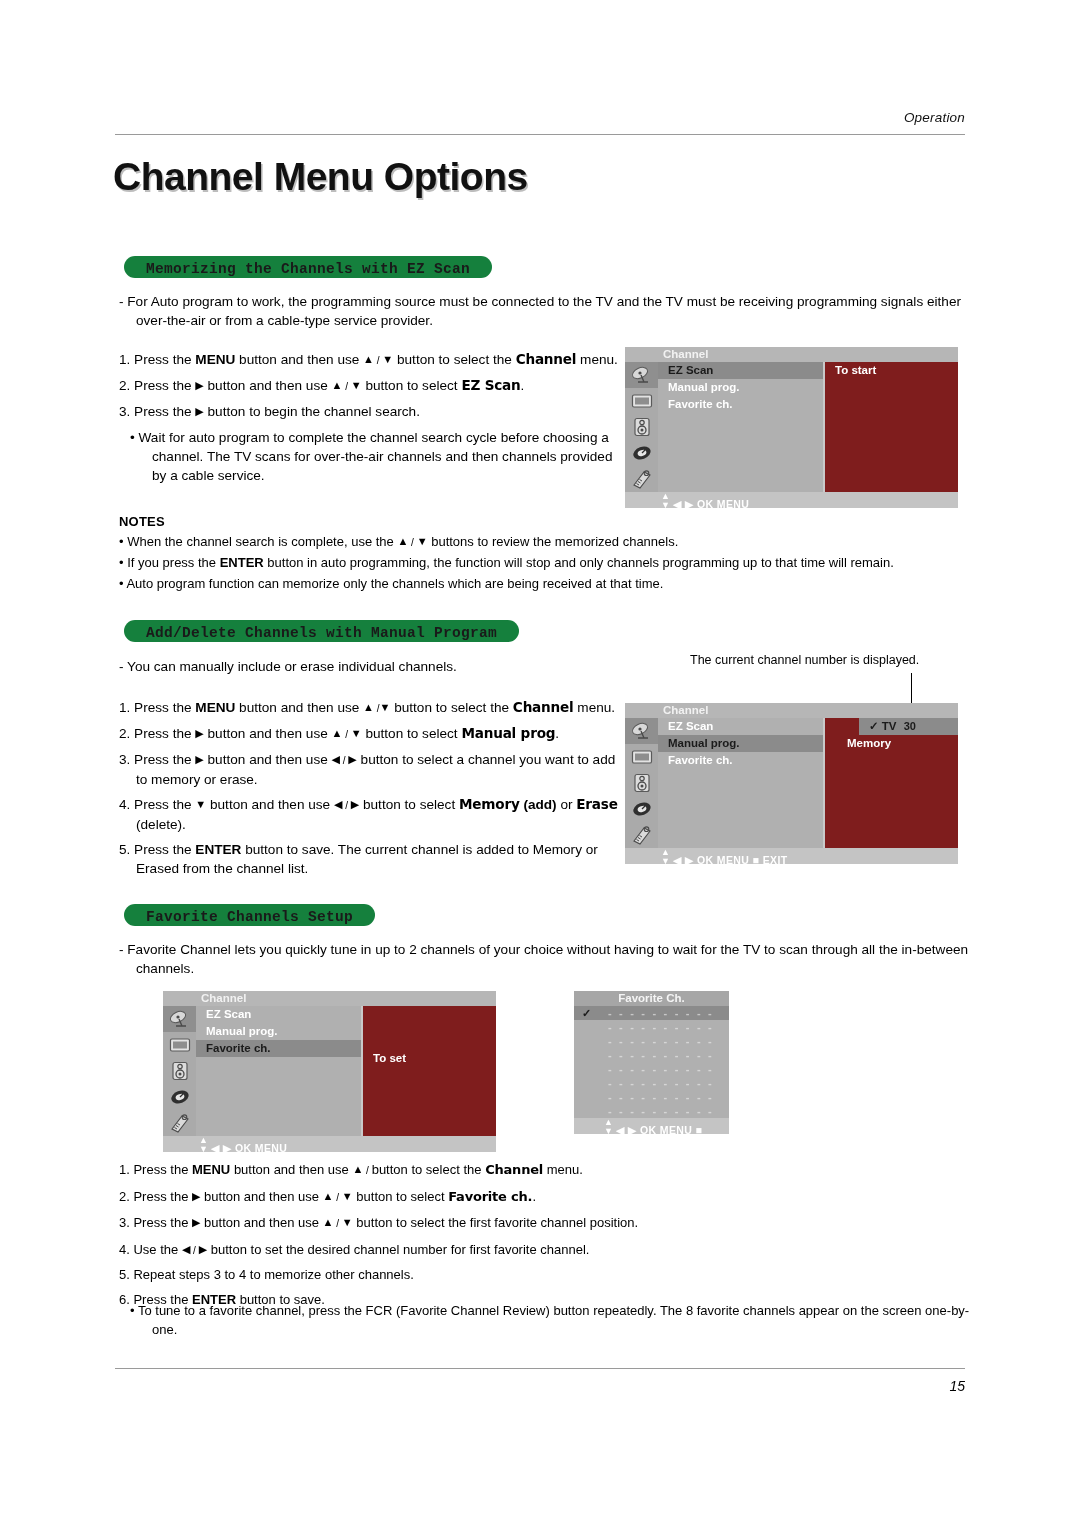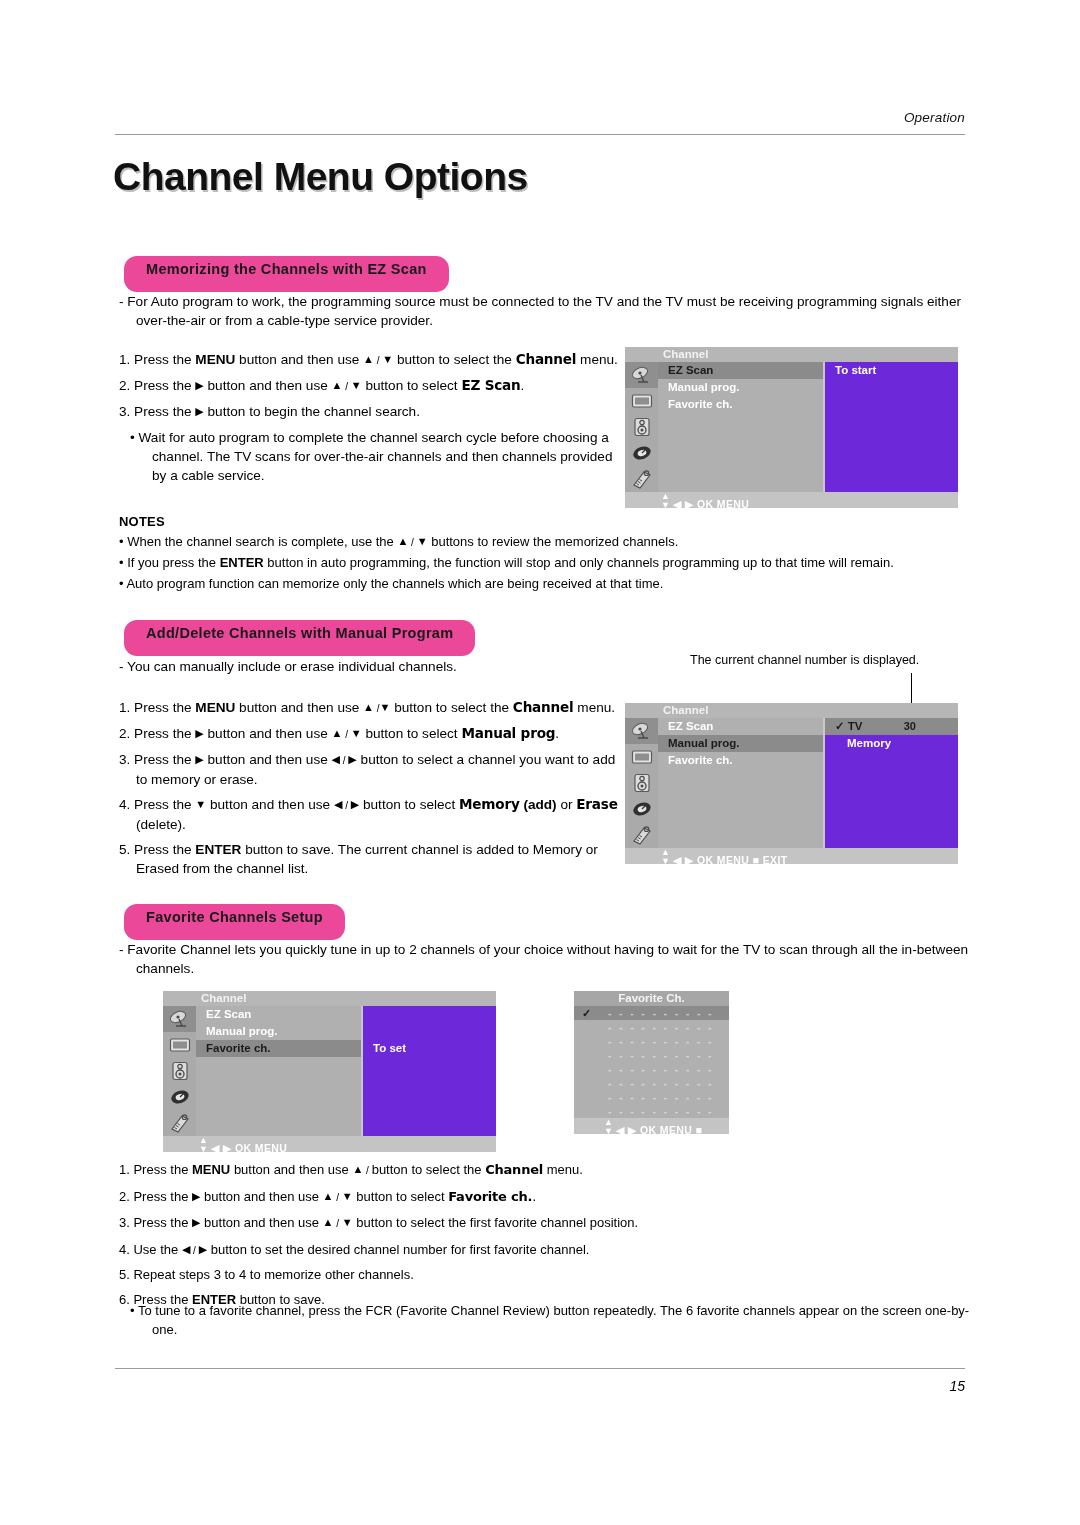--- a/index.html
+++ b/index.html
@@ -46,30 +46,31 @@
     font-size: 39px;
     font-weight: bold;
     letter-spacing: -0.5px;
     color: #111;
     text-shadow: 1.5px 1.5px 0 #bdbdbd;
   }
 
   
   .pill {
     position: absolute;
-    background: #ec4899;
+    background: #15803d;
     border-radius: 13px;
-    height: 36px;
+    height: 22px;
     line-height: 26px;
     padding: 0 22px 0 22px;
     font-size: 14.5px;
     font-weight: bold;
     color: #1a1a1a;
     letter-spacing: .3px;
     white-space: nowrap;
+    font-family: Liberation Mono, monospace;
   }
 
   
   .para {
     position: absolute;
     font-size: 13.6px;
     line-height: 19px;
     color: #000;
   }
   .para.small { font-size: 13px; line-height: 18.5px; }
@@ -135,21 +136,21 @@
     box-sizing: border-box;
   }
   .rail-ico.active { background: #8f8f8f; }
   .osd-left {
     flex: 0 0 auto;
     background: #b0b0b0;
     position: relative;
   }
   .osd-right {
     flex: 1 1 auto;
-    background: #6d28d9;
+    background: #7f1d1d;
     border-left: 2px solid #c9c9c9;
     position: relative;
   }
   .osd-item {
     height: 17px;
     line-height: 17px;
     font-size: 11.5px;
     font-weight: bold;
     color: #ffffff;
     padding-left: 10px;
@@ -404,21 +405,21 @@
             <path d="M8.5 10.5 L11 12" stroke="#4a4a4a" stroke-width="1"></path>
           </svg>
         </div>
       </div>
       <div class="osd-left" style="width:165px; height:130px;">
         <div class="osd-item">EZ Scan</div>
         <div class="osd-item sel">Manual prog.</div>
         <div class="osd-item">Favorite ch.</div>
       </div>
       <div class="osd-right" style="height:130px;">
-        <div class="osd-item sel" style="position:relative;">
+        <div class="osd-item sel" style="position:relative;margin-left:34px;">
           <span>✓</span>
           <span>TV</span>
           <span class="osd-val" style="right:42px;">30</span>
         </div>
         <div class="osd-item" style="padding-left:22px;">Memory</div>
       </div>
     </div>
     <div class="osd-footer"><span class="updown">▲<br>▼</span><span>◀ ▶  OK   MENU   ■  EXIT</span></div>
   </div>
 
@@ -469,21 +470,21 @@
             <path d="M8.5 10.5 L11 12" stroke="#4a4a4a" stroke-width="1"></path>
           </svg>
         </div>
       </div>
       <div class="osd-left" style="width:165px; height:130px;">
         <div class="osd-item">EZ Scan</div>
         <div class="osd-item">Manual prog.</div>
         <div class="osd-item sel">Favorite ch.</div>
       </div>
       <div class="osd-right" style="height:130px;">
-        <div class="osd-item" style="margin-top:34px;">To set</div>
+        <div class="osd-item" style="margin-top:44px;">To set</div>
       </div>
     </div>
     <div class="osd-footer"><span class="updown">▲<br>▼</span><span>◀ ▶  OK   MENU</span></div>
   </div>
 
   <div class="fav" style="left:574px; top:991px; width:155px;">
     <div class="fav-title">Favorite Ch.</div>
     <div class="fav-body">
       <div class="fav-row sel">
         <span class="fav-check">✓</span>
@@ -524,19 +525,19 @@
   <div class="para small steps" style="left:119px; top:1160px; width:860px;">
     <div class="hang">1. Press the <span class="b">MENU</span> button and then use <span class="ar">▲</span><span class="sep"> / </span> button to select the <span class="bs">Channel</span> menu.</div>
     <div class="hang">2. Press the <span class="ar">▶</span>  button and then use <span class="ar">▲</span><span class="sep"> / </span><span class="ar">▼</span> button to select <span class="bs">Favorite ch.</span>.</div>
     <div class="hang">3. Press the <span class="ar">▶</span> button and then use <span class="ar">▲</span><span class="sep"> / </span><span class="ar">▼</span> button to select the first favorite channel position.</div>
     <div class="hang">4. Use the <span class="ar">◀</span><span class="sep"> / </span><span class="ar">▶</span> button to set the desired channel number for first favorite channel.</div>
     <div class="hang">5. Repeat steps 3 to 4 to memorize other channels.</div>
     <div class="hang">6. Press the <span class="b">ENTER</span> button to save.</div>
   </div>
 
   <div class="para small" style="left:130px; top:1302px; width:845px;">
-    <span class="hang2">• To tune to a favorite channel, press the FCR (Favorite Channel Review) button repeatedly. The 6 favorite channels appear on the screen one-by-one.</span>
+    <span class="hang2">• To tune to a favorite channel, press the FCR (Favorite Channel Review) button repeatedly. The 8 favorite channels appear on the screen one-by-one.</span>
   </div>
 
   <div class="ftr-rule"></div>
   <div class="ftr-page">15</div>
 
 </div>
 
 </body></html>

